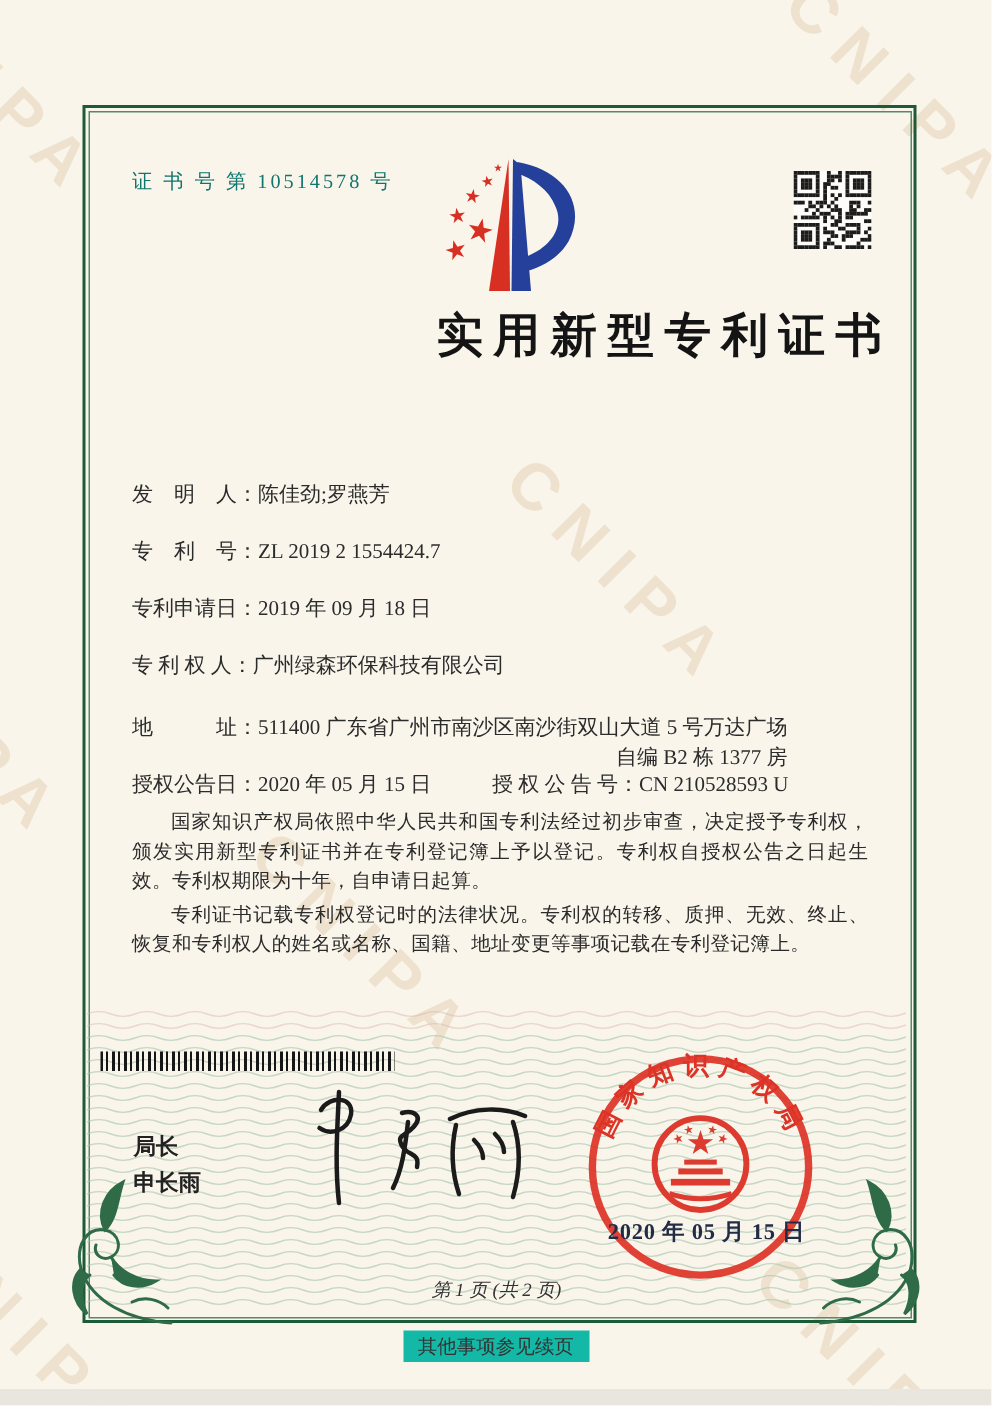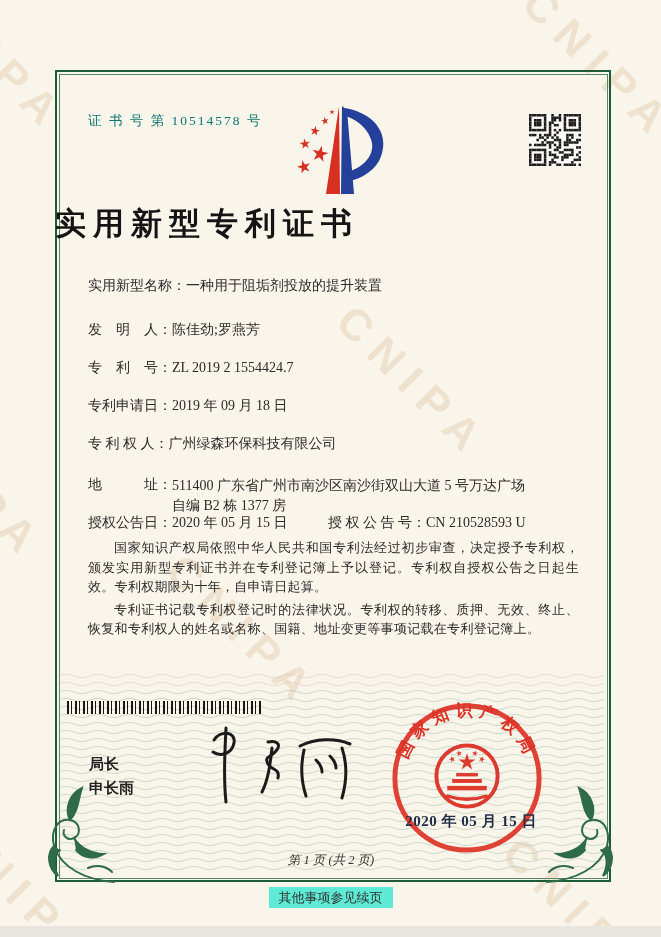--- a/index.html
+++ b/index.html
@@ -15,28 +15,28 @@
   
   .cert{position:absolute;left:55px;top:70px;width:552px;height:808px;
         border:2.5px solid #1d5b38;}
   .cert::after{content:'';position:absolute;inset:1.5px;border:1px solid #55896b;pointer-events:none;}
 
   .cert-no{position:absolute;left:88px;top:112px;font-size:13.5px;letter-spacing:2px;color:#0f766e;}
 
   .logo{position:absolute;left:282px;top:100px;width:110px;height:100px;}
   .qr{position:absolute;left:529px;top:114px;width:52px;height:52px;background:#fdfcf8;}
 
-  .title{position:absolute;left:55px;top:203px;width:552px;text-align:left;
+  .title{position:absolute;left:43px;top:203px;width:552px;text-align:right;
          font-size:31px;font-weight:700;letter-spacing:7px;color:#141414;}
 
   .frow{position:absolute;left:88px;width:500px;font-size:14px;color:#2b2b2b;}
   .frow .lab{white-space:pre;}
   .r0{top:277px}.r1{top:321px}.r2{top:359px}.r3{top:397px}.r4{top:435px}
   .r5{top:476px}.r6{top:514px}
-  .addr-wrap{display:inline-block;vertical-align:top;max-width:395px;line-height:19.5px;}
+  .addr-wrap{display:inline-block;vertical-align:top;max-width:395px;line-height:19.5px;text-align:right;}
   .grant-right{position:absolute;left:240px;top:0;white-space:nowrap;}
 
   .paras{position:absolute;left:88px;top:538px;width:491px;font-size:13px;
          line-height:19.5px;text-align:justify;color:#2b2b2b;letter-spacing:0.3px;}
   .paras p{margin:0 0 3px 0;text-indent:2em;}
 
   .waves{position:absolute;left:58px;top:670px;pointer-events:none;}
 
   .barcode{position:absolute;left:67px;top:701px;width:196px;height:13px;
            background:repeating-linear-gradient(90deg,#161616 0 2px,transparent 2px 4px,#161616 4px 5px,transparent 5px 8px);}
@@ -47,21 +47,21 @@
                font-family:Liberation Sans, sans-serif;color:#222;}
   .signature{position:absolute;left:196px;top:718px;}
 
   .seal{position:absolute;left:388px;top:699px;width:158px;height:158px;}
   .seal-date{position:absolute;left:396px;top:812px;width:150px;text-align:center;
              font-size:15px;font-weight:700;color:#232c45;letter-spacing:0.5px;}
 
   .page-info{position:absolute;left:55px;top:852px;width:552px;text-align:center;
              font-size:12.5px;color:#333;font-style:italic;}
   .cont-note{position:absolute;left:0;top:889px;width:661px;text-align:center;font-size:13px;}
-  .cont-note span{background:#5eead4;padding:3px 10px;color:#333;}
+  .cont-note span{background:#14b8a6;padding:3px 10px;color:#333;}
 
   .flourish{position:absolute;width:74px;height:102px;}
   .fl-left{left:44px;top:784px;}
   .fl-right{left:543px;top:784px;transform:scaleX(-1);}
 </style>
 </head>
 <body>
 
 <div class="page">
 
@@ -335,21 +335,20 @@
       <rect x="14" y="20" width="1.02" height="1.02" fill="#1c1c1c"></rect>
       <rect x="15" y="20" width="1.02" height="1.02" fill="#1c1c1c"></rect>
       <rect x="16" y="20" width="1.02" height="1.02" fill="#1c1c1c"></rect>
       <rect x="17" y="20" width="1.02" height="1.02" fill="#1c1c1c"></rect>
       <rect x="18" y="20" width="1.02" height="1.02" fill="#1c1c1c"></rect>
       <rect x="20" y="20" width="1.02" height="1.02" fill="#1c1c1c"></rect>
     </svg>
 
   <div class="title">实用新型专利证书</div>
 
-  <div class="frow r0"><span class="lab">实用新型名称：</span><span>一种用于阻垢剂投放的提升装置</span></div>
   <div class="frow r1"><span class="lab">发　明　人：</span><span>陈佳劲;罗燕芳</span></div>
   <div class="frow r2"><span class="lab">专　利　号：</span><span>ZL 2019 2 1554424.7</span></div>
   <div class="frow r3"><span class="lab">专利申请日：</span><span>2019 年 09 月 18 日</span></div>
   <div class="frow r4"><span class="lab">专 利 权 人：</span><span>广州绿森环保科技有限公司</span></div>
   <div class="frow r5"><span class="lab">地　　　址：</span><span class="addr-wrap"><span>511400 广东省广州市南沙区南沙街双山大道 5 号万达广场</span><br><span>自编 B2 栋 1377 房</span></span></div>
   <div class="frow r6">
     <span class="lab">授权公告日：</span><span>2020 年 05 月 15 日</span>
     <span class="grant-right"><span class="lab">授 权 公 告 号：</span><span>CN 210528593 U</span></span>
   </div>
 

